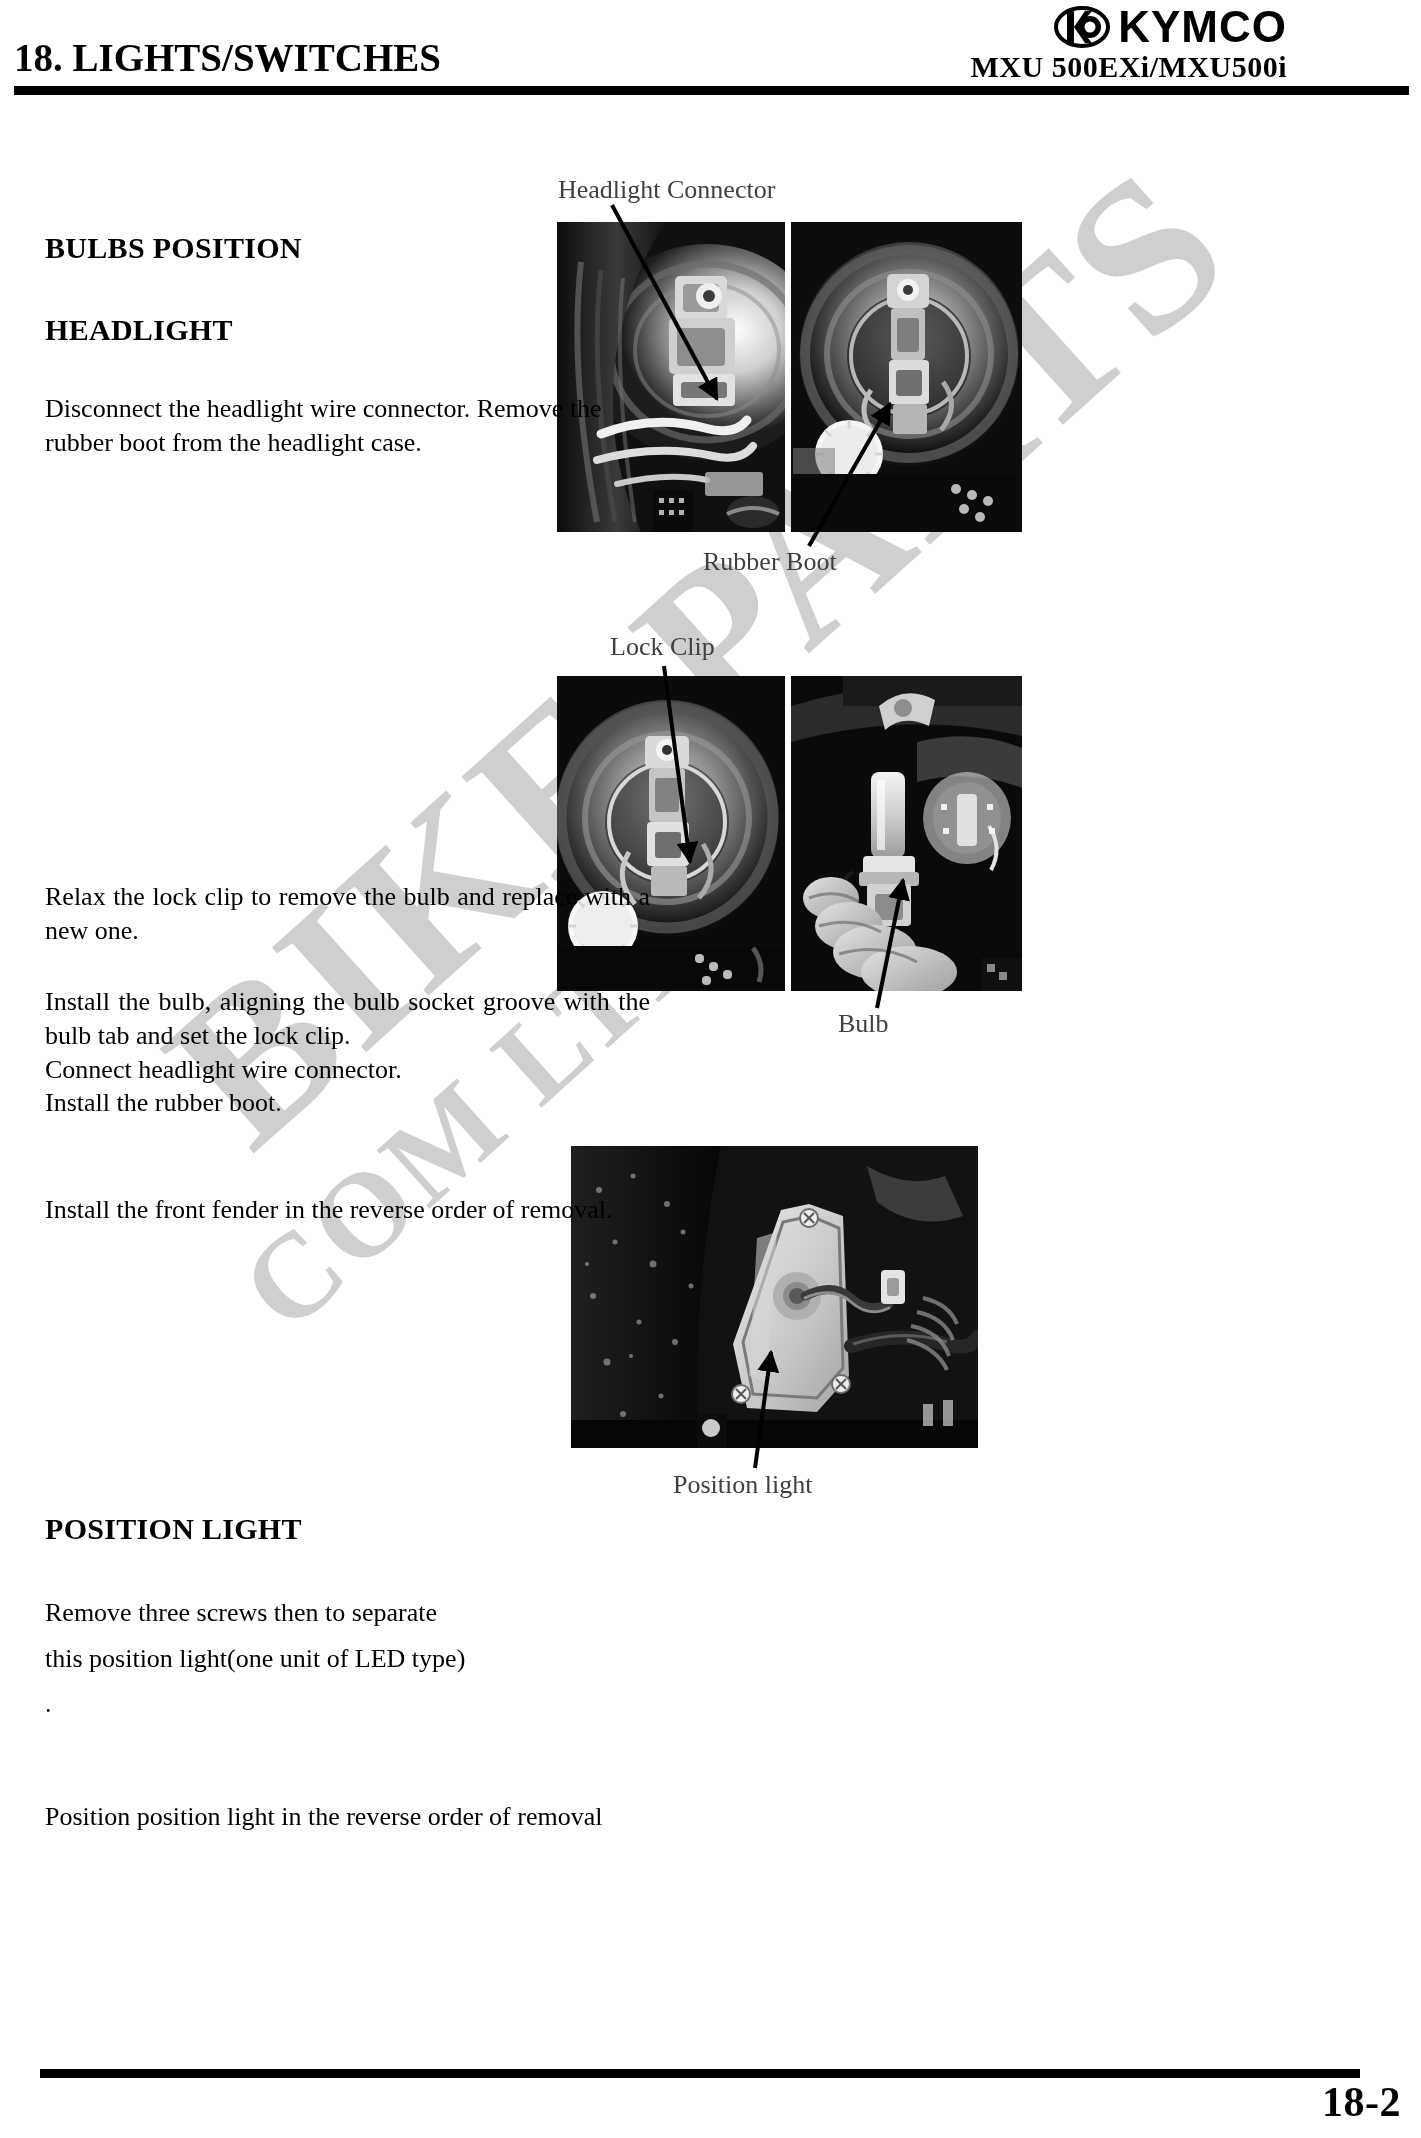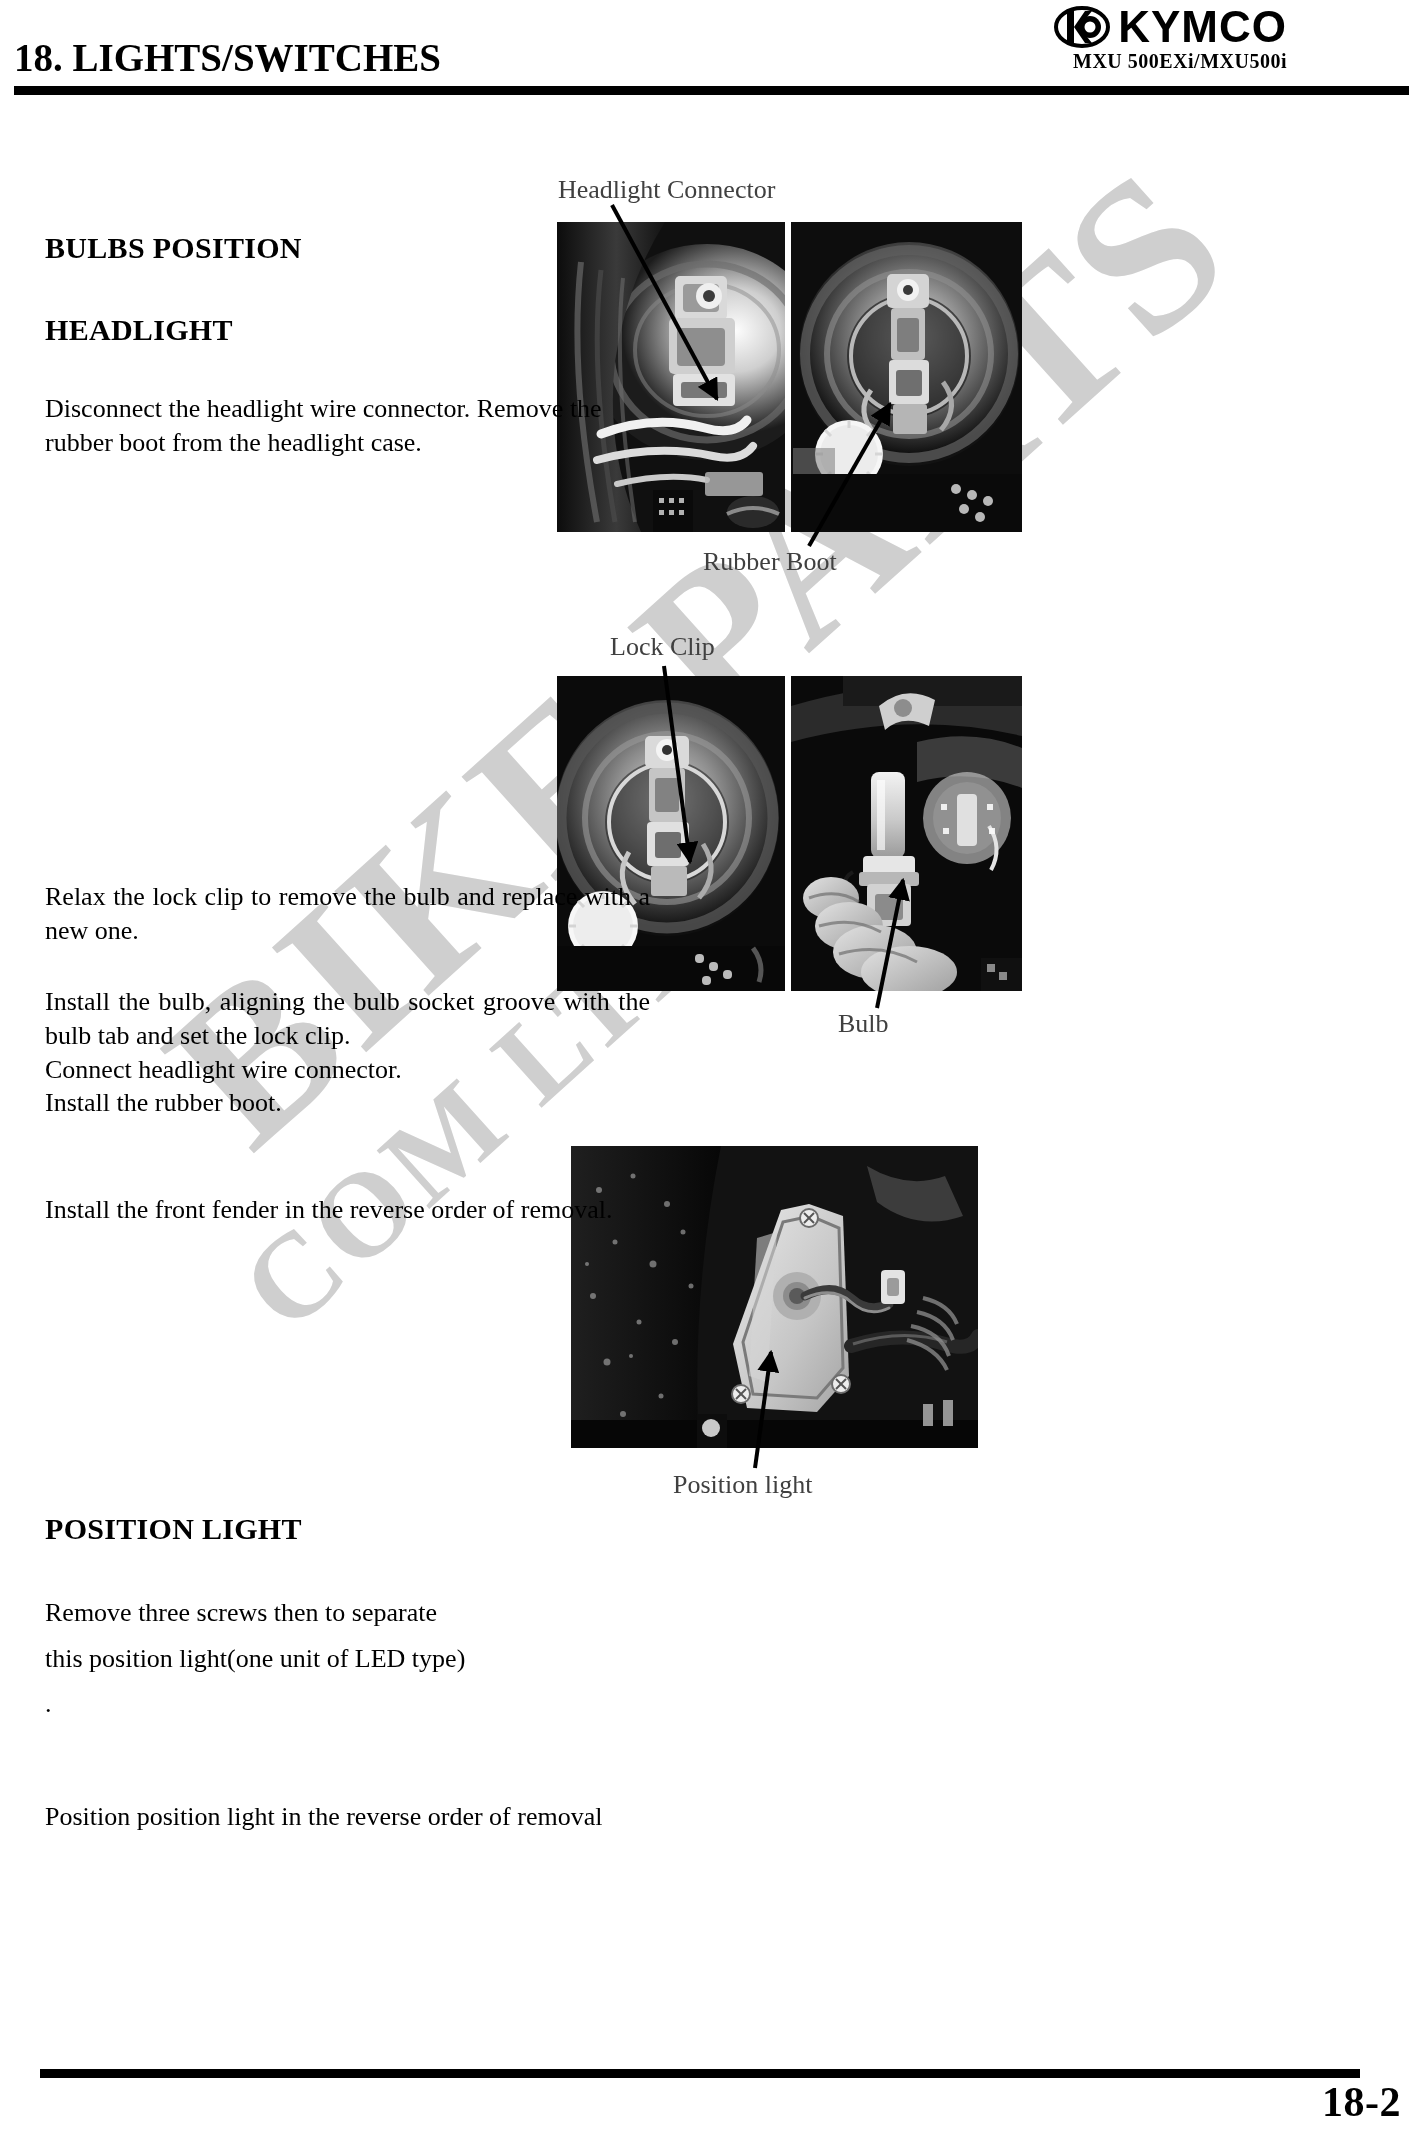--- a/index.html
+++ b/index.html
@@ -61,21 +61,21 @@
     top: 38px;
     font-size: 39px;
     font-weight: bold;
     line-height: 1;
     white-space: nowrap;
   }
   #model-name {
     position: absolute;
     right: 8px;
     top: 50px;
-    font-size: 20px;
+    font-size: 30px;
     font-weight: bold;
     letter-spacing: 0.5px;
     white-space: nowrap;
   }
   #brand-logo {
     position: absolute;
     right: 8px;
     top: 5px;
     display: flex;
     align-items: center;

